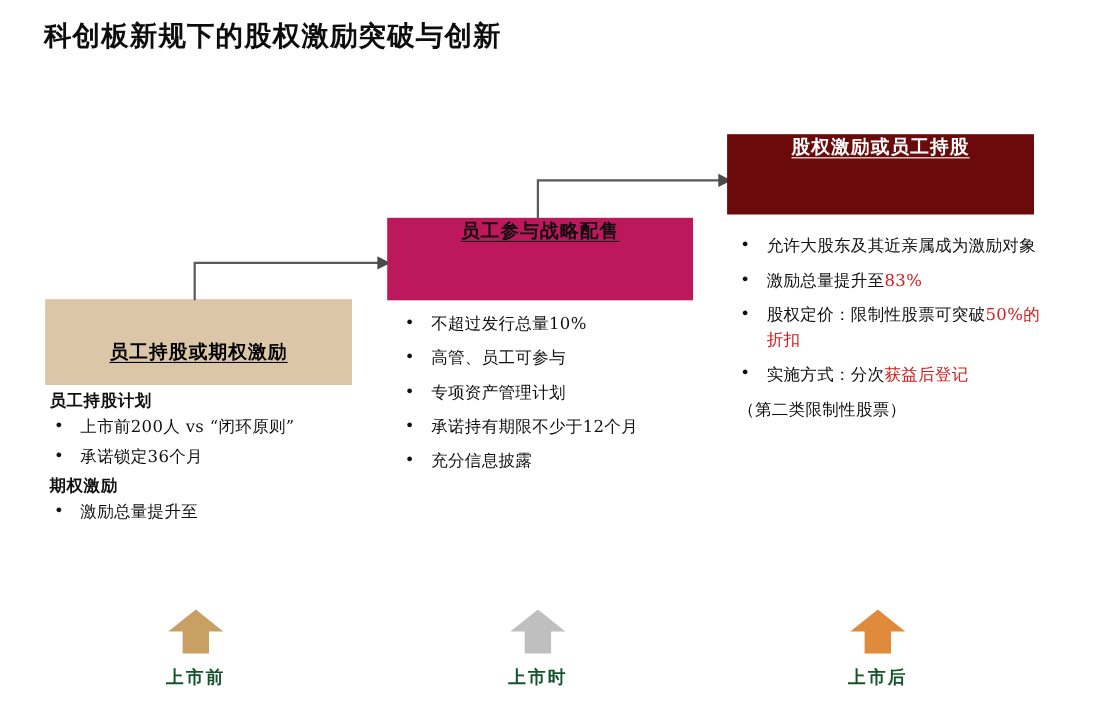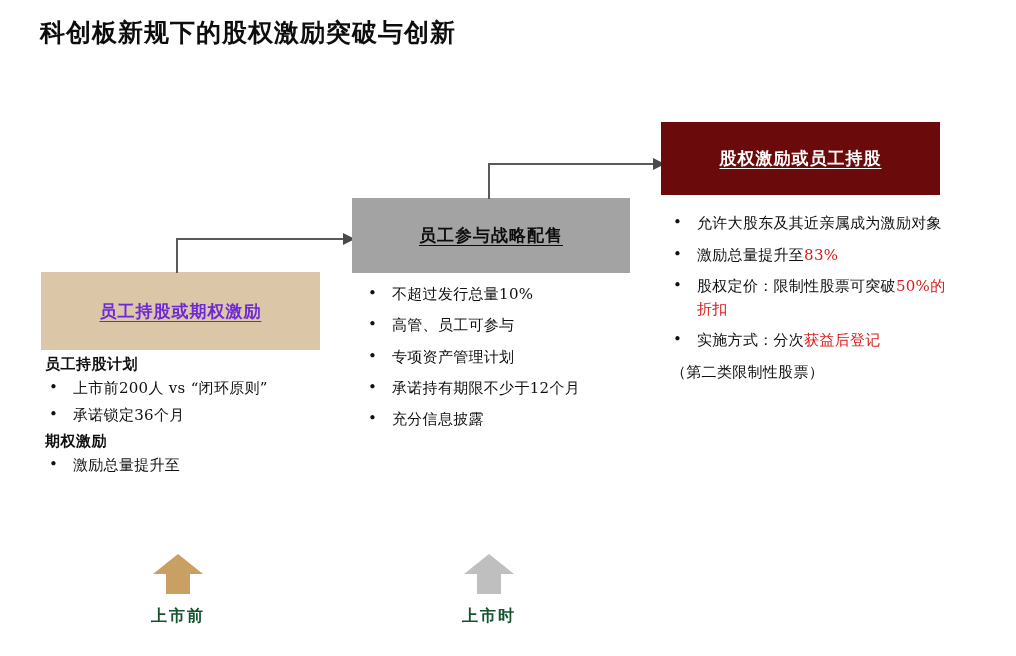--- a/index.html
+++ b/index.html
@@ -26,34 +26,34 @@
     font-weight: bold;
     color: #0d0d0d;
     letter-spacing: 1px;
     white-space: nowrap;
   }
 
   
   .stage-box {
     position: absolute;
     display: flex;
-    align-items: center;
+    align-items: flex-start;
     justify-content: center;
     text-align: center;
   }
   .stage-box-title {
     font-size: 17px;
     font-weight: bold;
     text-decoration: underline;
     text-underline-offset: 4px;
     letter-spacing: 1px;
   }
   #box-pre   { left: 41px;  top: 272px; width: 279px; height: 78px; background: #DCC6A8; }
-  #box-pre   .stage-box-title { color: #6d28d9; }
-  #box-at    { left: 352px; top: 198px; width: 278px; height: 75px; background: #a3a3a3; }
+  #box-pre   .stage-box-title { color: #000000; margin-top: 36px; }
+  #box-at    { left: 352px; top: 198px; width: 278px; height: 75px; background: #be185d; }
   #box-at    .stage-box-title { color: #0d0d0d; }
   #box-post  { left: 661px; top: 122px; width: 279px; height: 73px; background: #6B0A0A; }
   #box-post  .stage-box-title { color: #ffffff; }
 
   
   .connector { position: absolute; }
   #conn-1 { left: 175px; top: 233px; width: 182px; height: 42px; }
   #conn-2 { left: 487px; top: 158px; width: 180px; height: 43px; }
 
   
@@ -196,14 +196,20 @@
     <div class="timeline-label">上市前</div>
   </div>
 
   <div class="timeline-mark" id="mark-at">
     <svg class="up-arrow" viewBox="0 0 54 44">
       <polygon points="27,2 52,22 39,22 39,42 15,42 15,22 2,22" fill="#BFBFBF"></polygon>
     </svg>
     <div class="timeline-label">上市时</div>
   </div>
 
+  <div class="timeline-mark" id="mark-post">
+    <svg class="up-arrow" viewBox="0 0 54 44">
+      <polygon points="27,2 52,22 39,22 39,42 15,42 15,22 2,22" fill="#E08A3C"></polygon>
+    </svg>
+    <div class="timeline-label">上市后</div>
+  </div>
 
 </div>
 
 </body></html>

